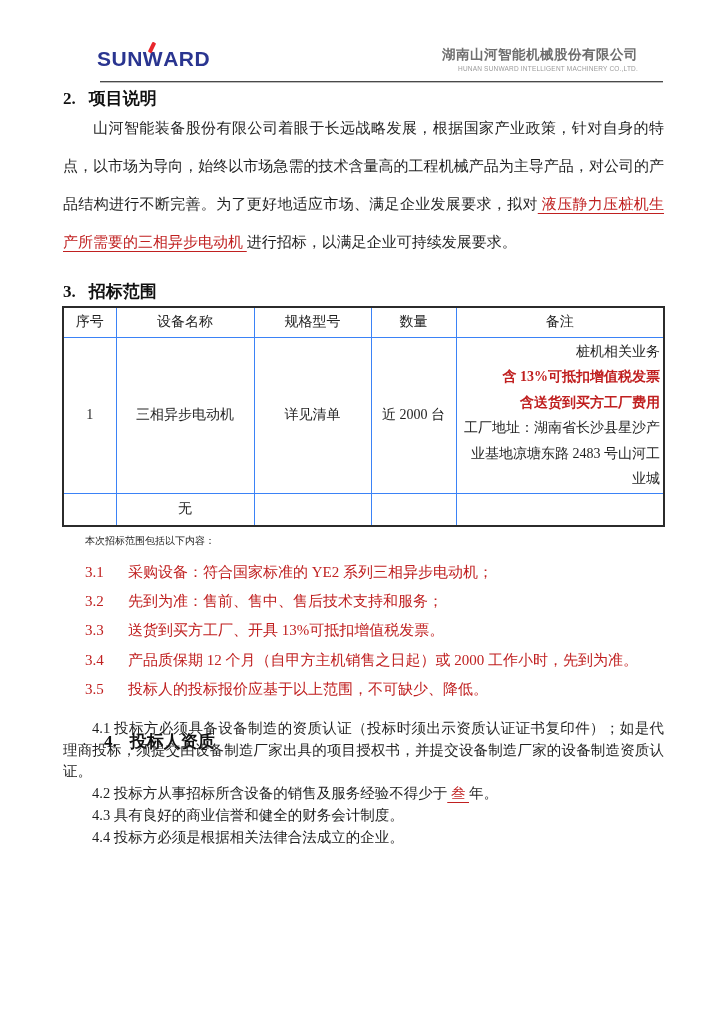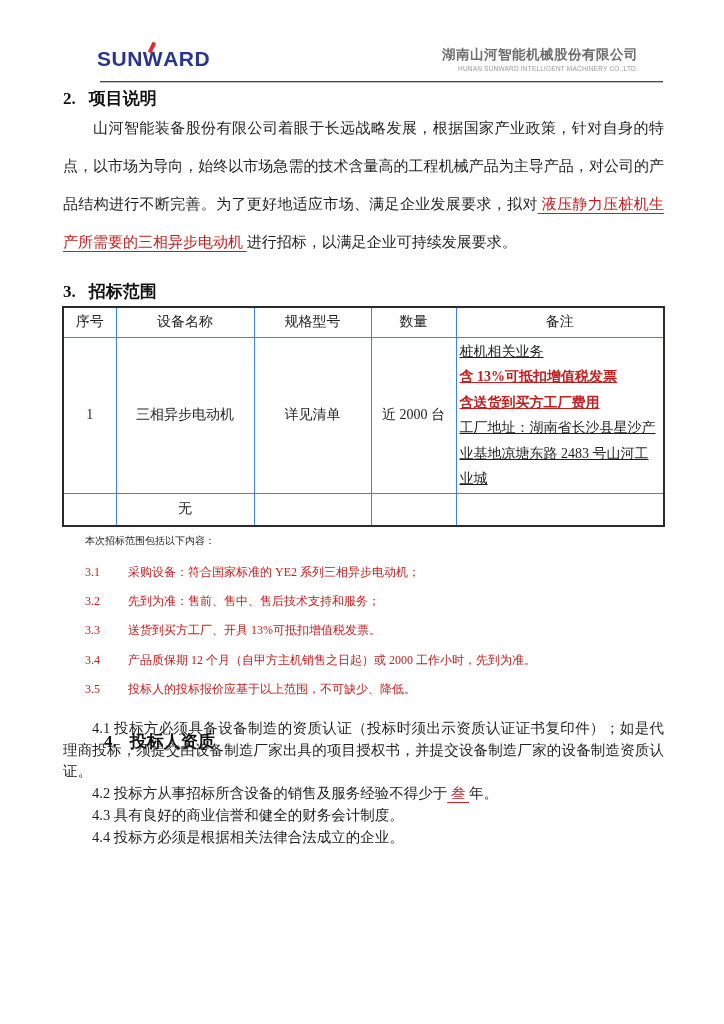--- a/index.html
+++ b/index.html
@@ -53,26 +53,26 @@
     border:2px solid #2b2b2b;
   }
   table.scope td, table.scope th {
     border:1px solid #3b82f6; text-align:center; vertical-align:middle;
     font-weight:normal; padding:1px 3px;
   }
   tr.head-row { height:30px; }
   tr.data-row-1 { height:152px; }
   tr.data-row-2 { height:33px; }
   .remark-cell { vertical-align:middle; }
-  .remark-line { line-height:25.5px; text-align:left;text-decoration:underline; }
+  .remark-line { line-height:25.5px; text-align:right; }
   .remark-line.bold-red { color:#c02020; font-weight:bold; }
   
   .intro { position:absolute; left:63px; top:534px; width:601px; font-size:10px; padding-left:22px; }
   .clauses { position:absolute; left:85px; top:558px; width:579px; }
-  .clause { display:flex; height:29.2px; line-height:29.2px; font-size:12px; color:#c02020; }
+  .clause { display:flex; height:29.2px; line-height:29.2px; font-size:15px; color:#c02020; }
   .clause-num { width:25px; margin-right:18px; flex:none; }
   
   .sec4 {
     position:absolute; left:63px; top:718px; width:601px;
     font-size:14.5px; line-height:21.7px; text-align:justify;
   }
   .sec4 p { text-indent:2em; }
   
   .footer {
     position:absolute; left:0; top:948px; width:100%; text-align:center;

